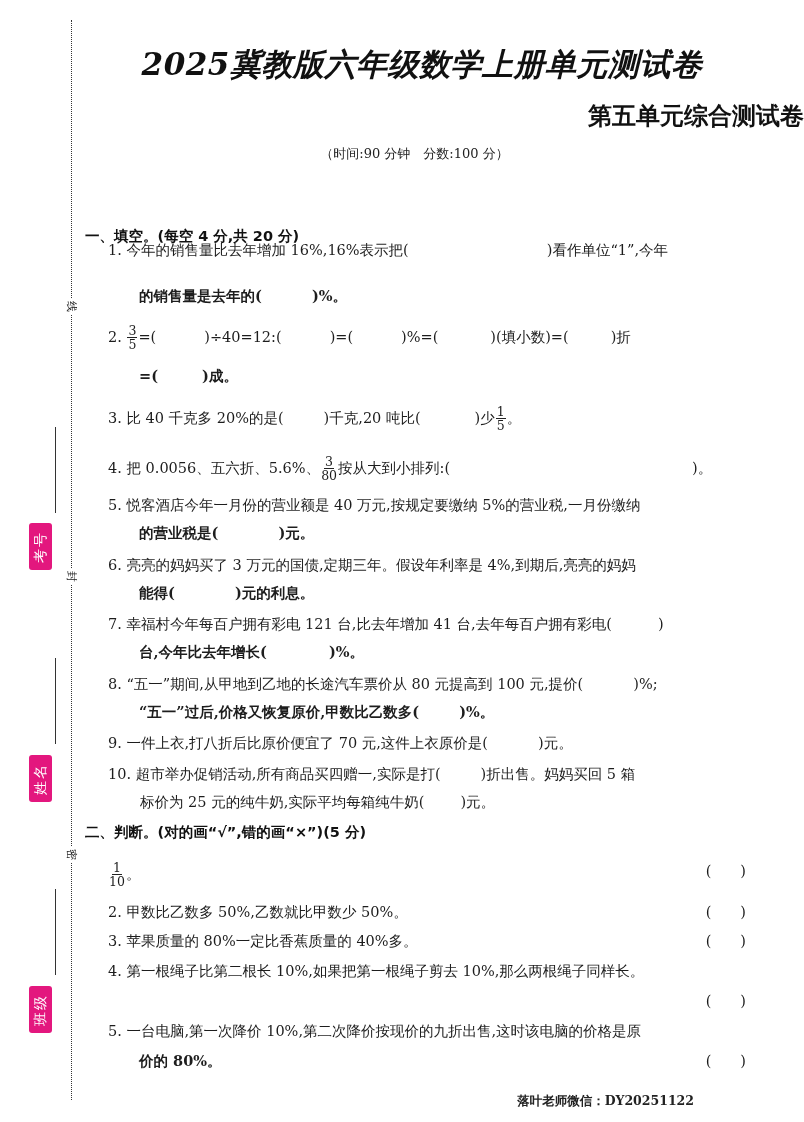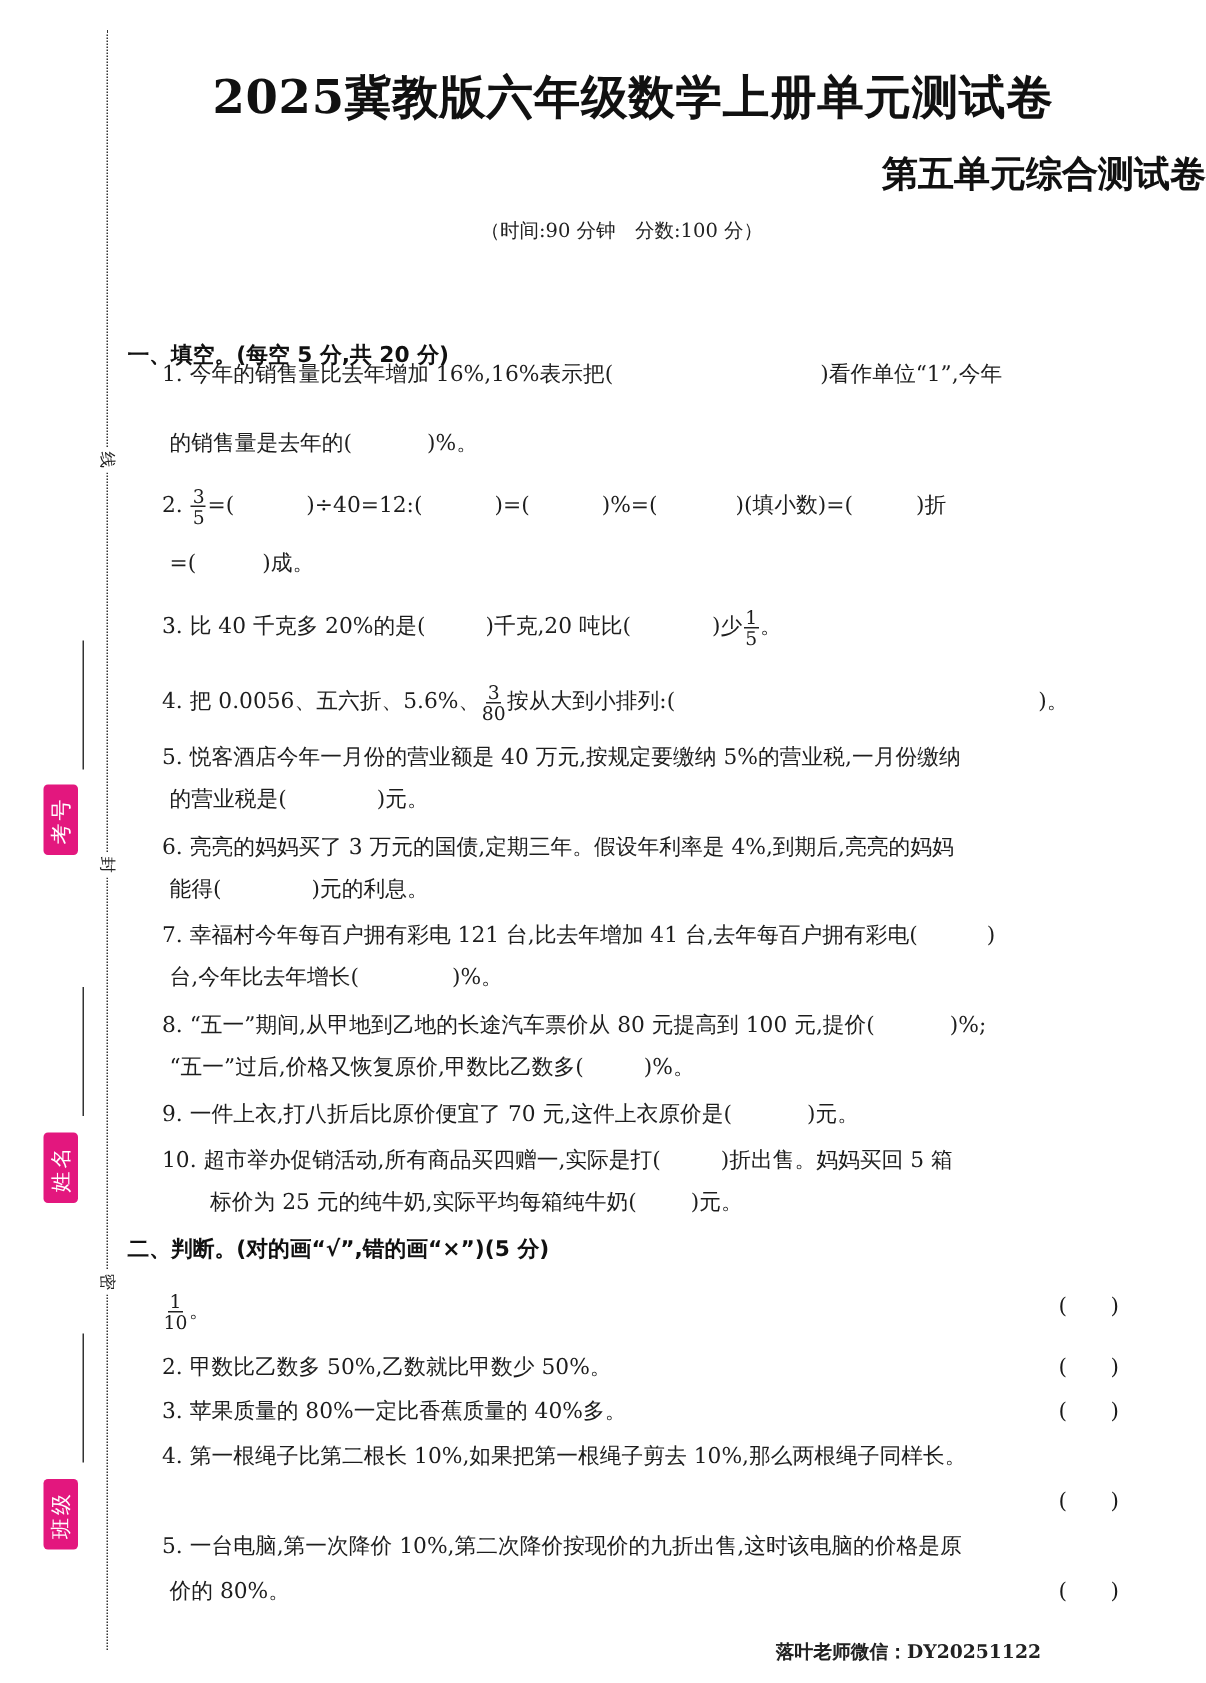--- a/index.html
+++ b/index.html
@@ -28,21 +28,21 @@
   }
   .badge span {
     color: #fff; font-family: "DejaVu Sans", sans-serif; font-size: 14px;
     white-space: nowrap; transform: rotate(-90deg); letter-spacing: 2px;
   }
   
   .title {
     position: absolute; left: 0; right: 0; top: 44px; text-align: center;
     padding-left: 40px;
     font-family: "DejaVu Serif", serif; font-weight: bold; font-size: 31px;
-    letter-spacing: 0.5px; color: #111;
+    letter-spacing: 0.5px; color: #111; font-style: italic;
   }
   .subtitle {
     position: absolute; left: 0; right: 0; top: 100px; text-align: right;
     padding-left: 40px;
     font-weight: bold; font-size: 24px; color: #111;
   }
   .meta {
     position: absolute; left: 0; right: 0; top: 145px; text-align: center;
     padding-left: 25px;
     font-size: 13px; color: #222;
@@ -50,21 +50,21 @@
   
   .section-head {
     position: absolute; left: 85px;
     font-family: "DejaVu Sans", sans-serif; font-weight: bold; font-size: 14.5px;
     color: #111;
   }
   .line {
     position: absolute; left: 108px; right: 58px;
     font-size: 14.5px; line-height: 20px; white-space: nowrap; color: #1d1d1d;
   }
-  .indent { left: 113px; }
+  .indent { left: 139px; font-weight: bold; }
   .indent2 { left: 140px; }
   .blank { display: inline-block; }
   .frac {
     display: inline-flex; flex-direction: column; align-items: center;
     vertical-align: middle; font-size: 12.5px; line-height: 13px; margin: 0 1px;
   }
   .frac .num { border-bottom: 1px solid #222; padding: 0 1px; }
   .judge {
     position: absolute; right: 58px; font-size: 14.5px; line-height: 20px;
     white-space: pre;
@@ -96,21 +96,21 @@
   <div class="field-line" style="top:889px;height:86px"></div>
   <div class="badge" style="top:986px">
     <span>班级</span>
   </div>
 </div>
 
 <div class="title">2025冀教版六年级数学上册单元测试卷</div>
 <div class="subtitle">第五单元综合测试卷</div>
 <div class="meta">（时间:90 分钟　分数:100 分）</div>
 
-<div class="section-head" style="top:227px">一、填空。(每空 5 分,共 20 分)</div>
+<div class="section-head" style="top:227px">一、填空。(每空 4 分,共 20 分)</div>
 
 <div>
   <div class="line" style="top:240px">
     <span>1. 今年的销售量比去年增加 16%,16%表示把(</span><span class="blank" style="width:138px"></span><span>)看作单位“1”,今年</span>
   </div>
   <div class="line indent" style="top:286px">
     <span>的销售量是去年的(</span><span class="blank" style="width:50px"></span><span>)%。</span>
   </div>
 </div>
 

